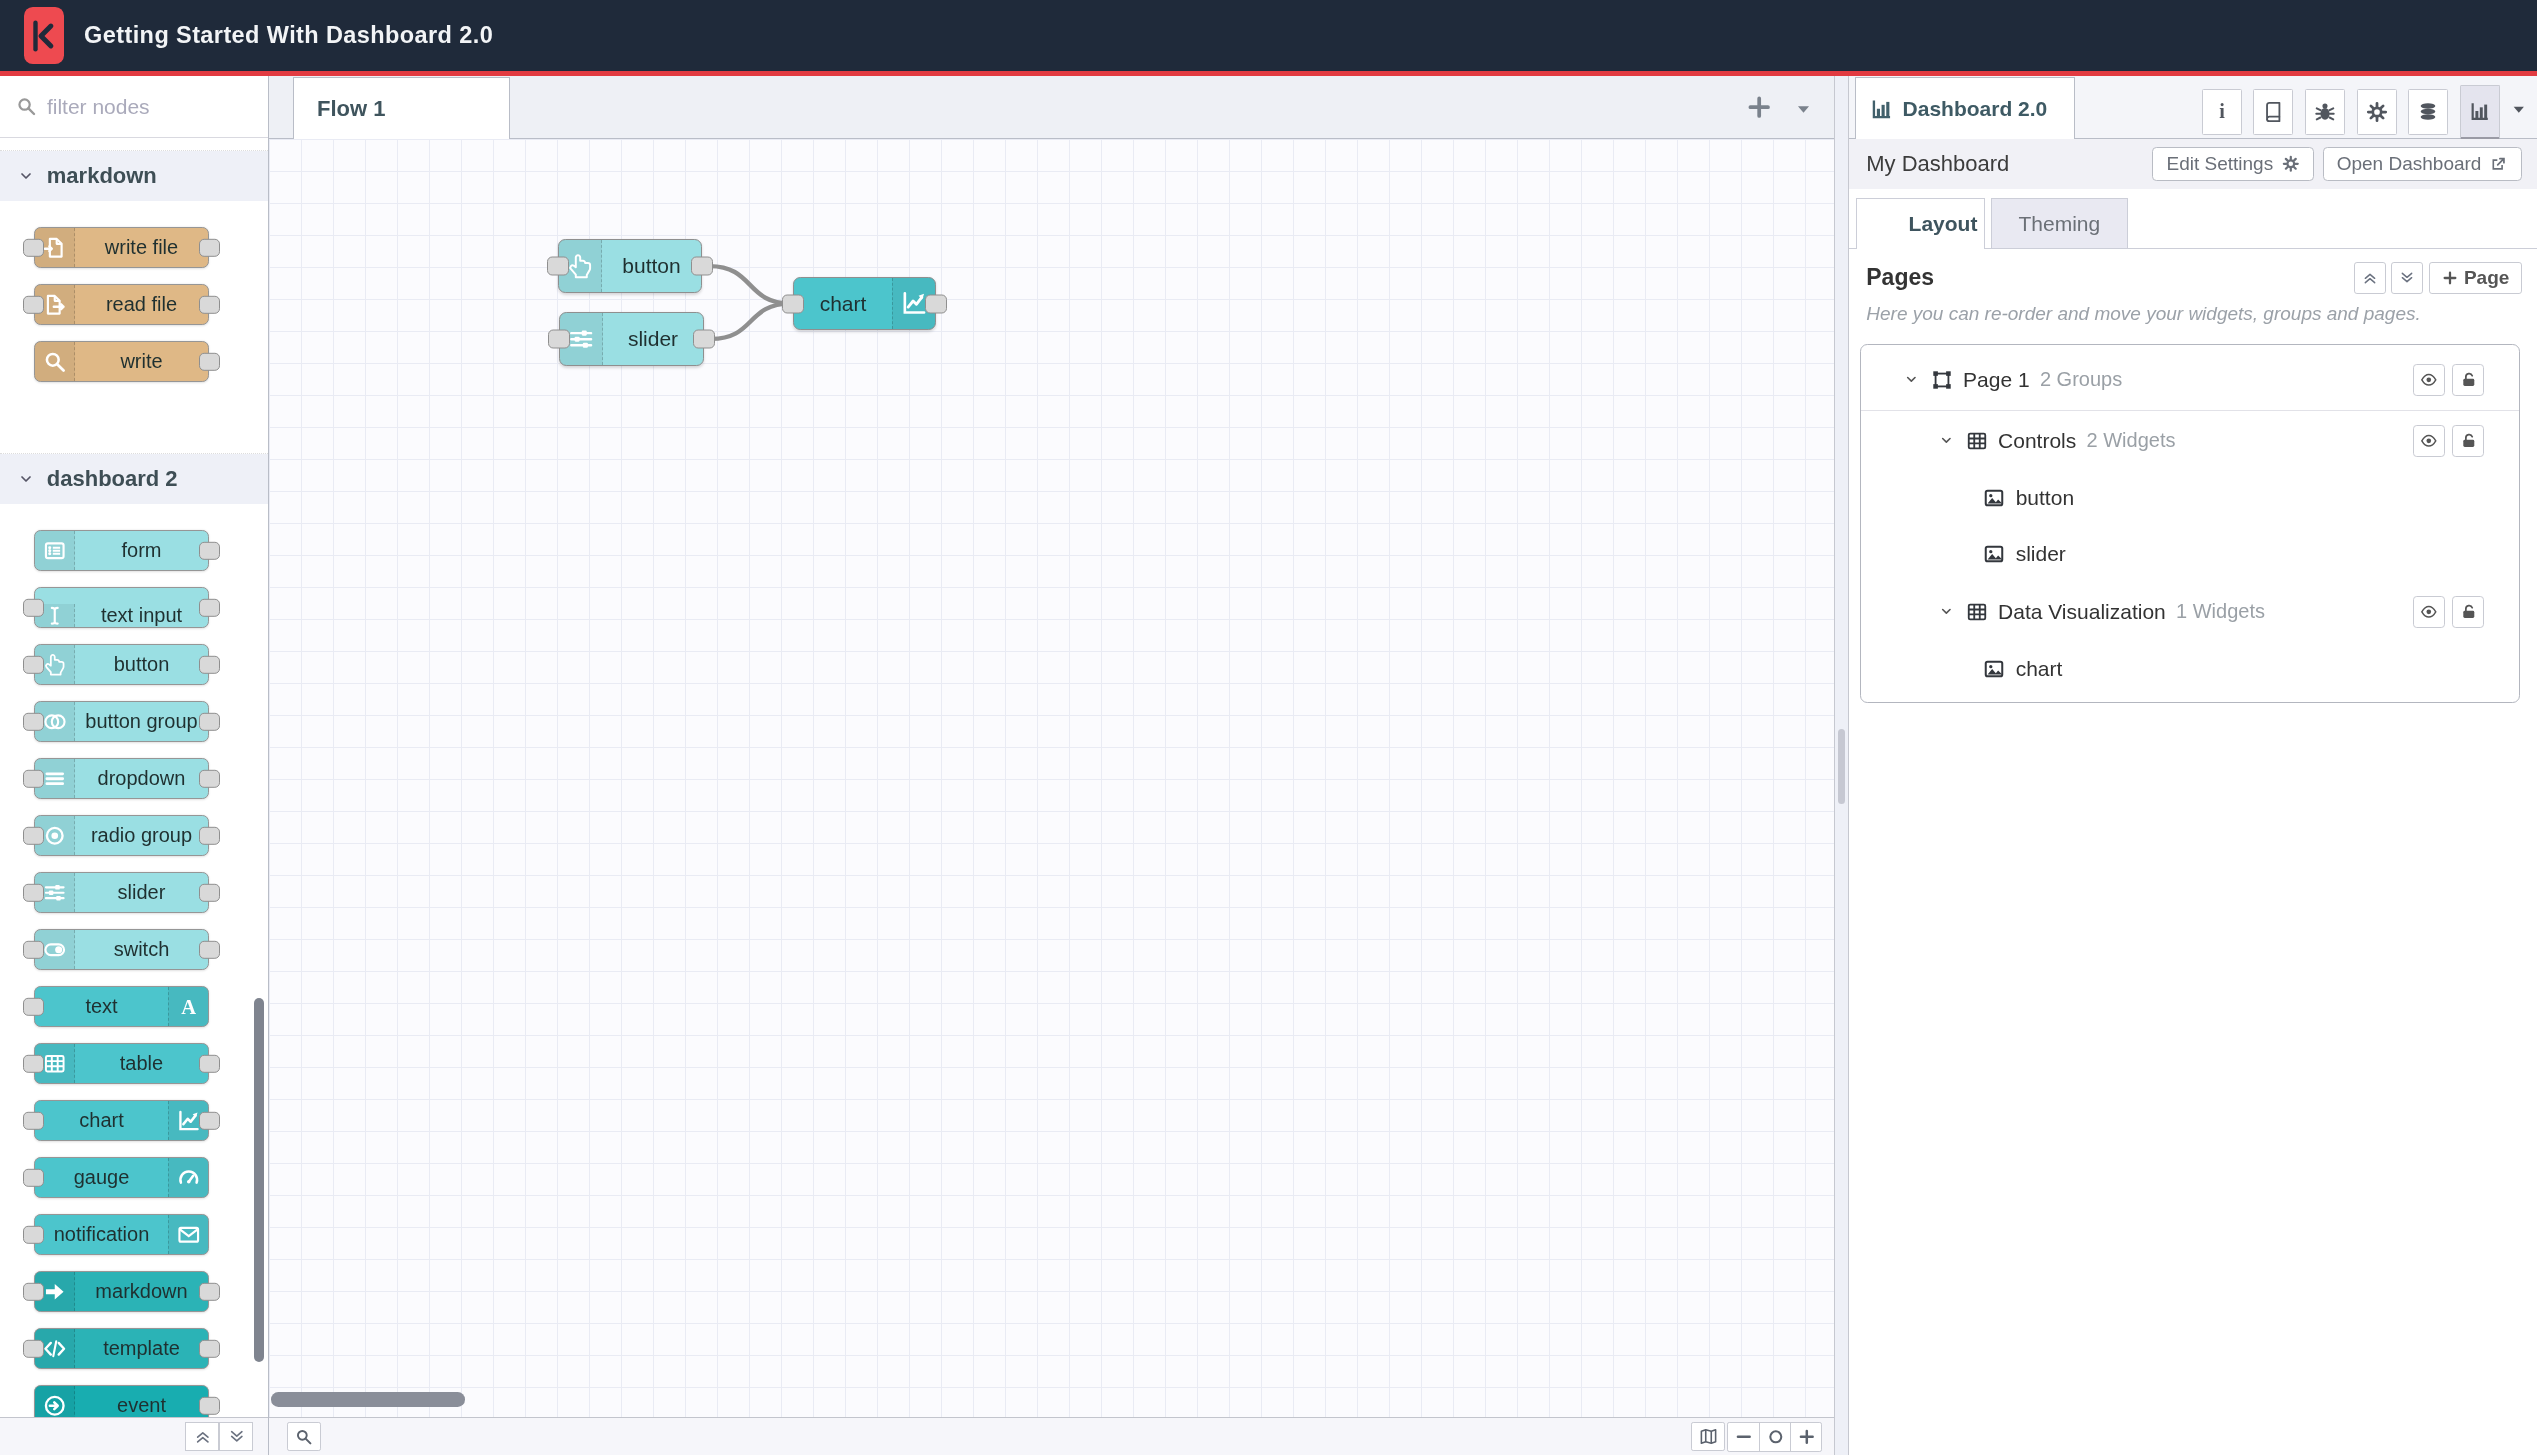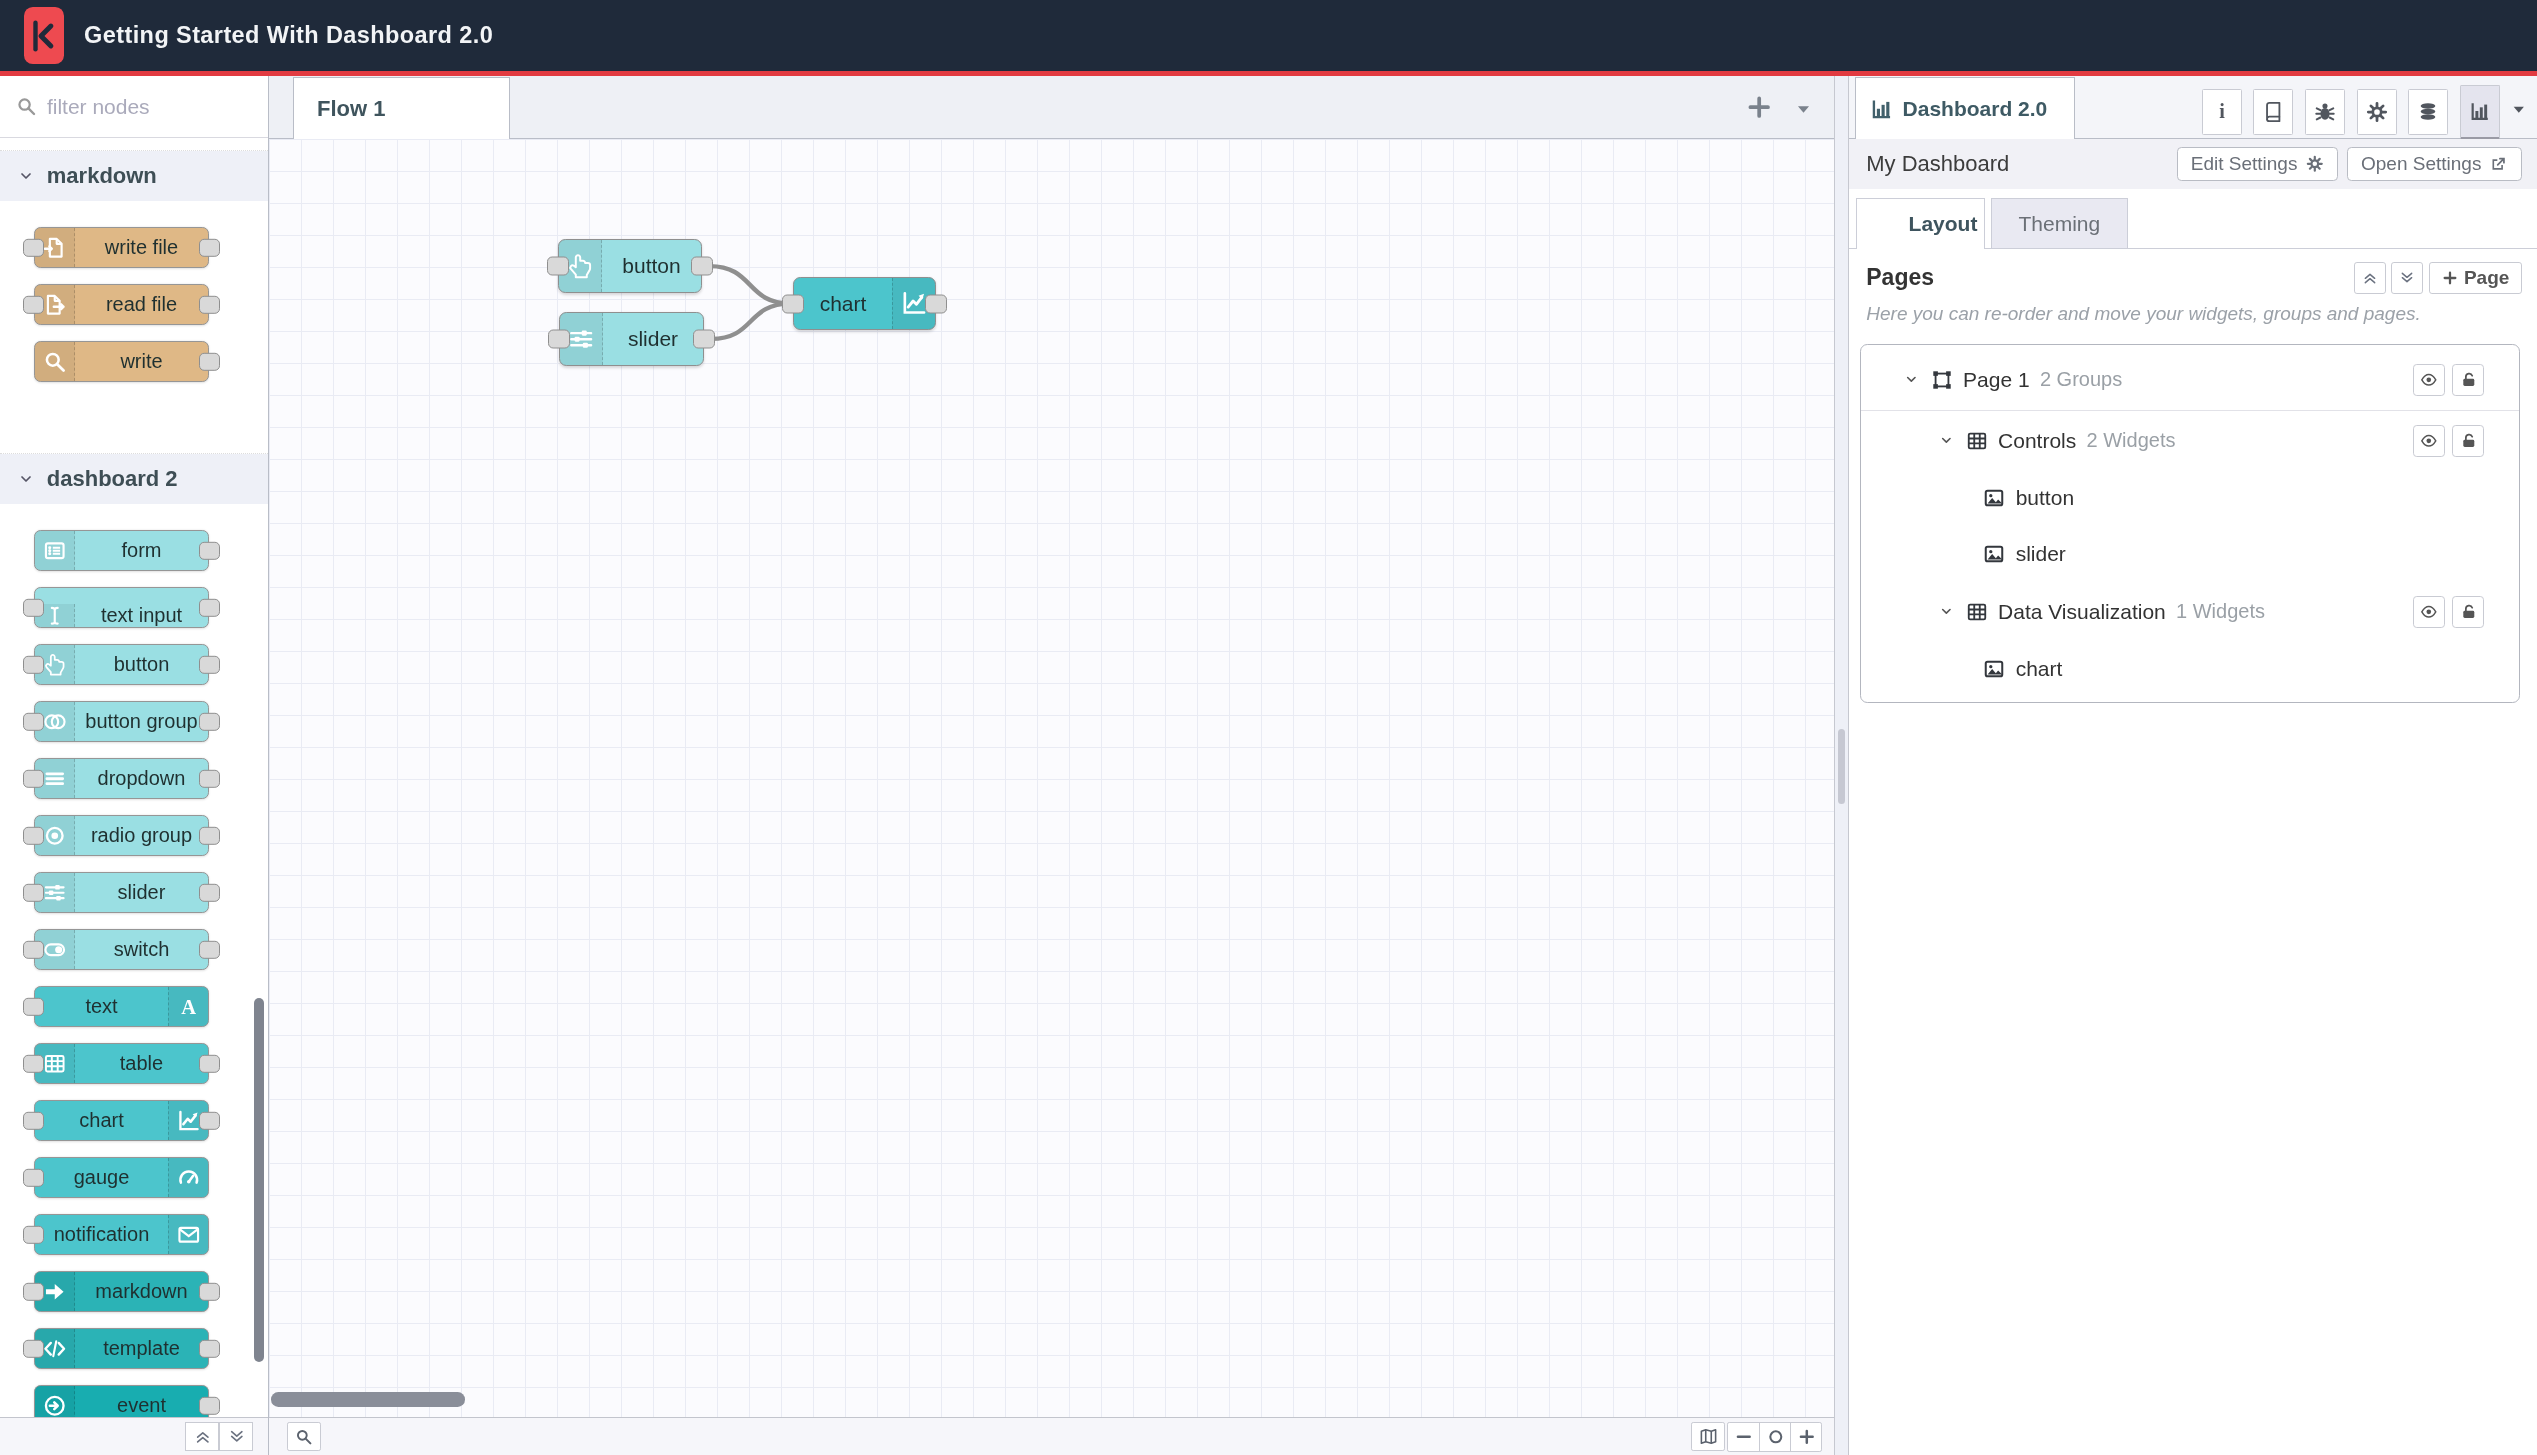--- a/index.html
+++ b/index.html
@@ -685,21 +685,21 @@
           <div class="sh-btn">
             <span>Edit Settings</span>
             <span class="ic">
                 <svg viewBox="0 0 24 24" fill="none">
                   <circle cx="12" cy="12" r="4.6" stroke="currentColor" stroke-width="3"></circle>
                   <path d="M12 2.5v3.4M12 18.1v3.4M2.5 12h3.4M18.1 12h3.4M5.3 5.3l2.4 2.4M16.3 16.3l2.4 2.4M18.7 5.3l-2.4 2.4M7.7 16.3l-2.4 2.4" stroke="currentColor" stroke-width="3" stroke-linecap="round"></path>
                 </svg>
               </span>
           </div>
           <div class="sh-btn">
-            <span>Open Settings</span>
+            <span>Open Dashboard</span>
             <span class="ic">
                 <svg viewBox="0 0 24 24" fill="none">
                   <path d="M13.5 5H19v5.5M19 5l-8.5 8.5" stroke="currentColor" stroke-width="2.4" stroke-linecap="round"></path>
                   <path d="M16.5 13.5V19h-12V7H10" stroke="currentColor" stroke-width="2.2"></path>
                 </svg>
               </span>
           </div>
         </div>
       </div>
 

